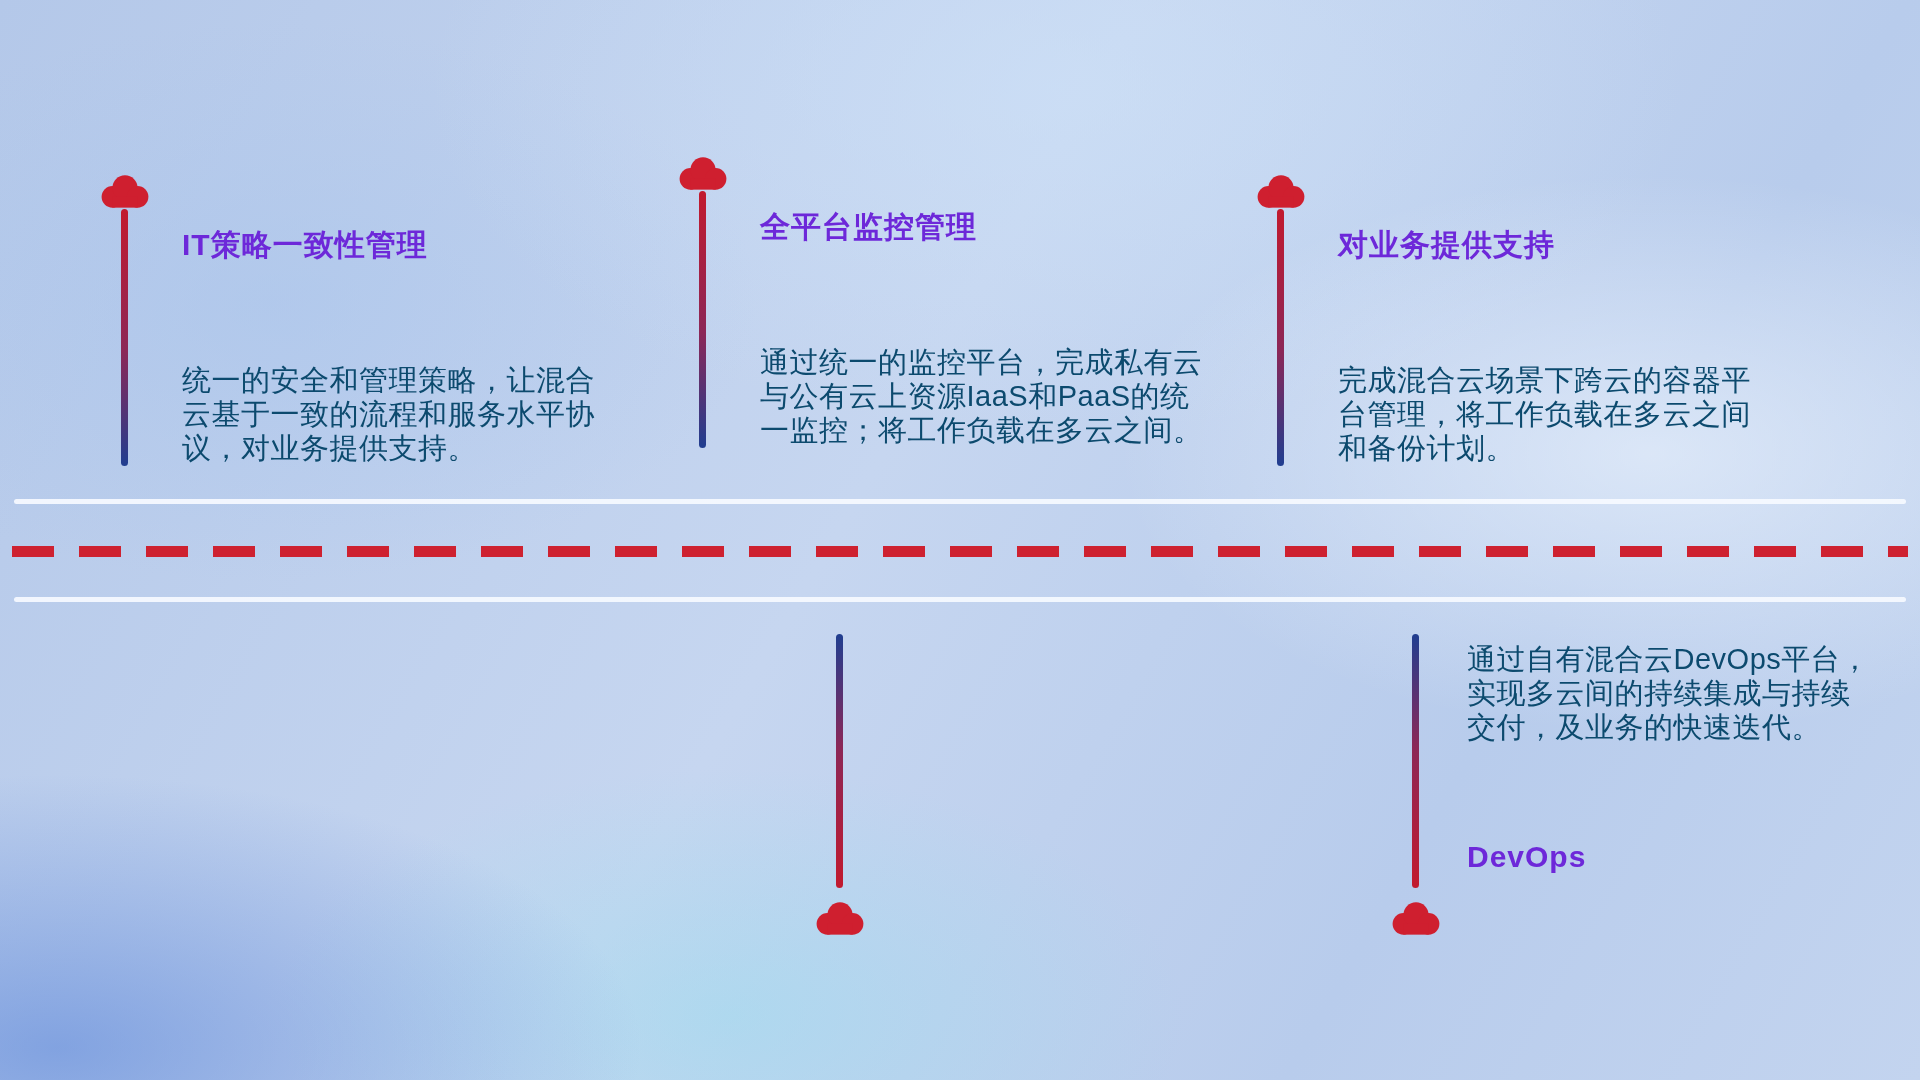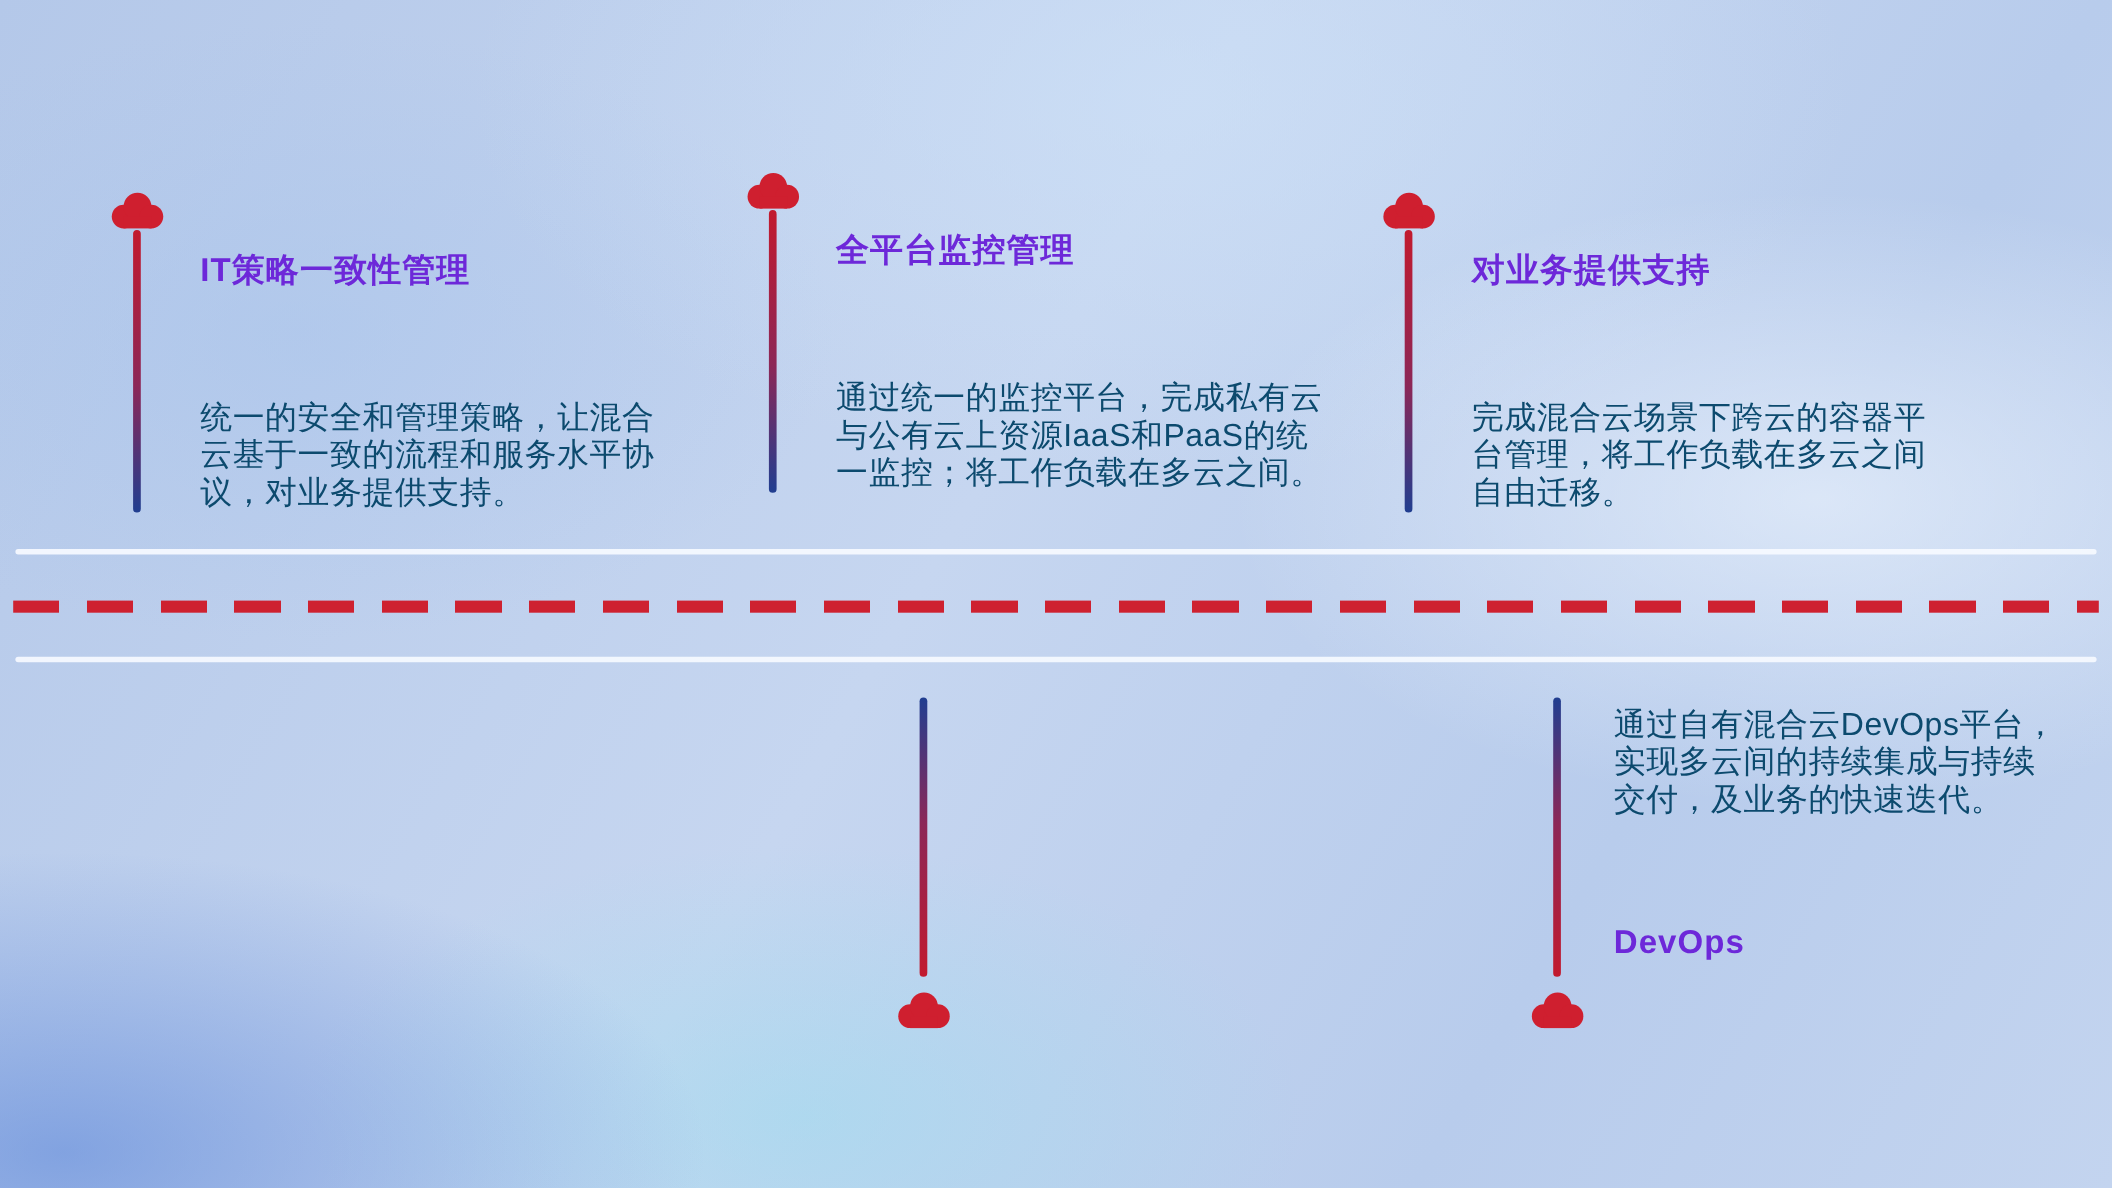--- a/index.html
+++ b/index.html
@@ -132,21 +132,21 @@
             <circle cx="30" cy="17" r="14"></circle>
             <circle cx="44" cy="27" r="12"></circle>
             <rect x="16" y="27" width="28" height="12"></rect>
           </g>
         </svg>
     </div>
     <div class="vline"></div>
     <div class="title">对业务提供支持</div>
     <div class="desc">完成混合云场景下跨云的容器平
 台管理，将工作负载在多云之间
-自由迁移。</div>
+和备份计划。</div>
   </div>
 
   <div class="solid-line upper"></div>
   <div class="dashed-line"></div>
   <div class="solid-line lower"></div>
 
 
   <div class="cap cap-bottom" style="left:813px; top:634px;">
     <div class="vline"></div>
     <div class="cloud">

